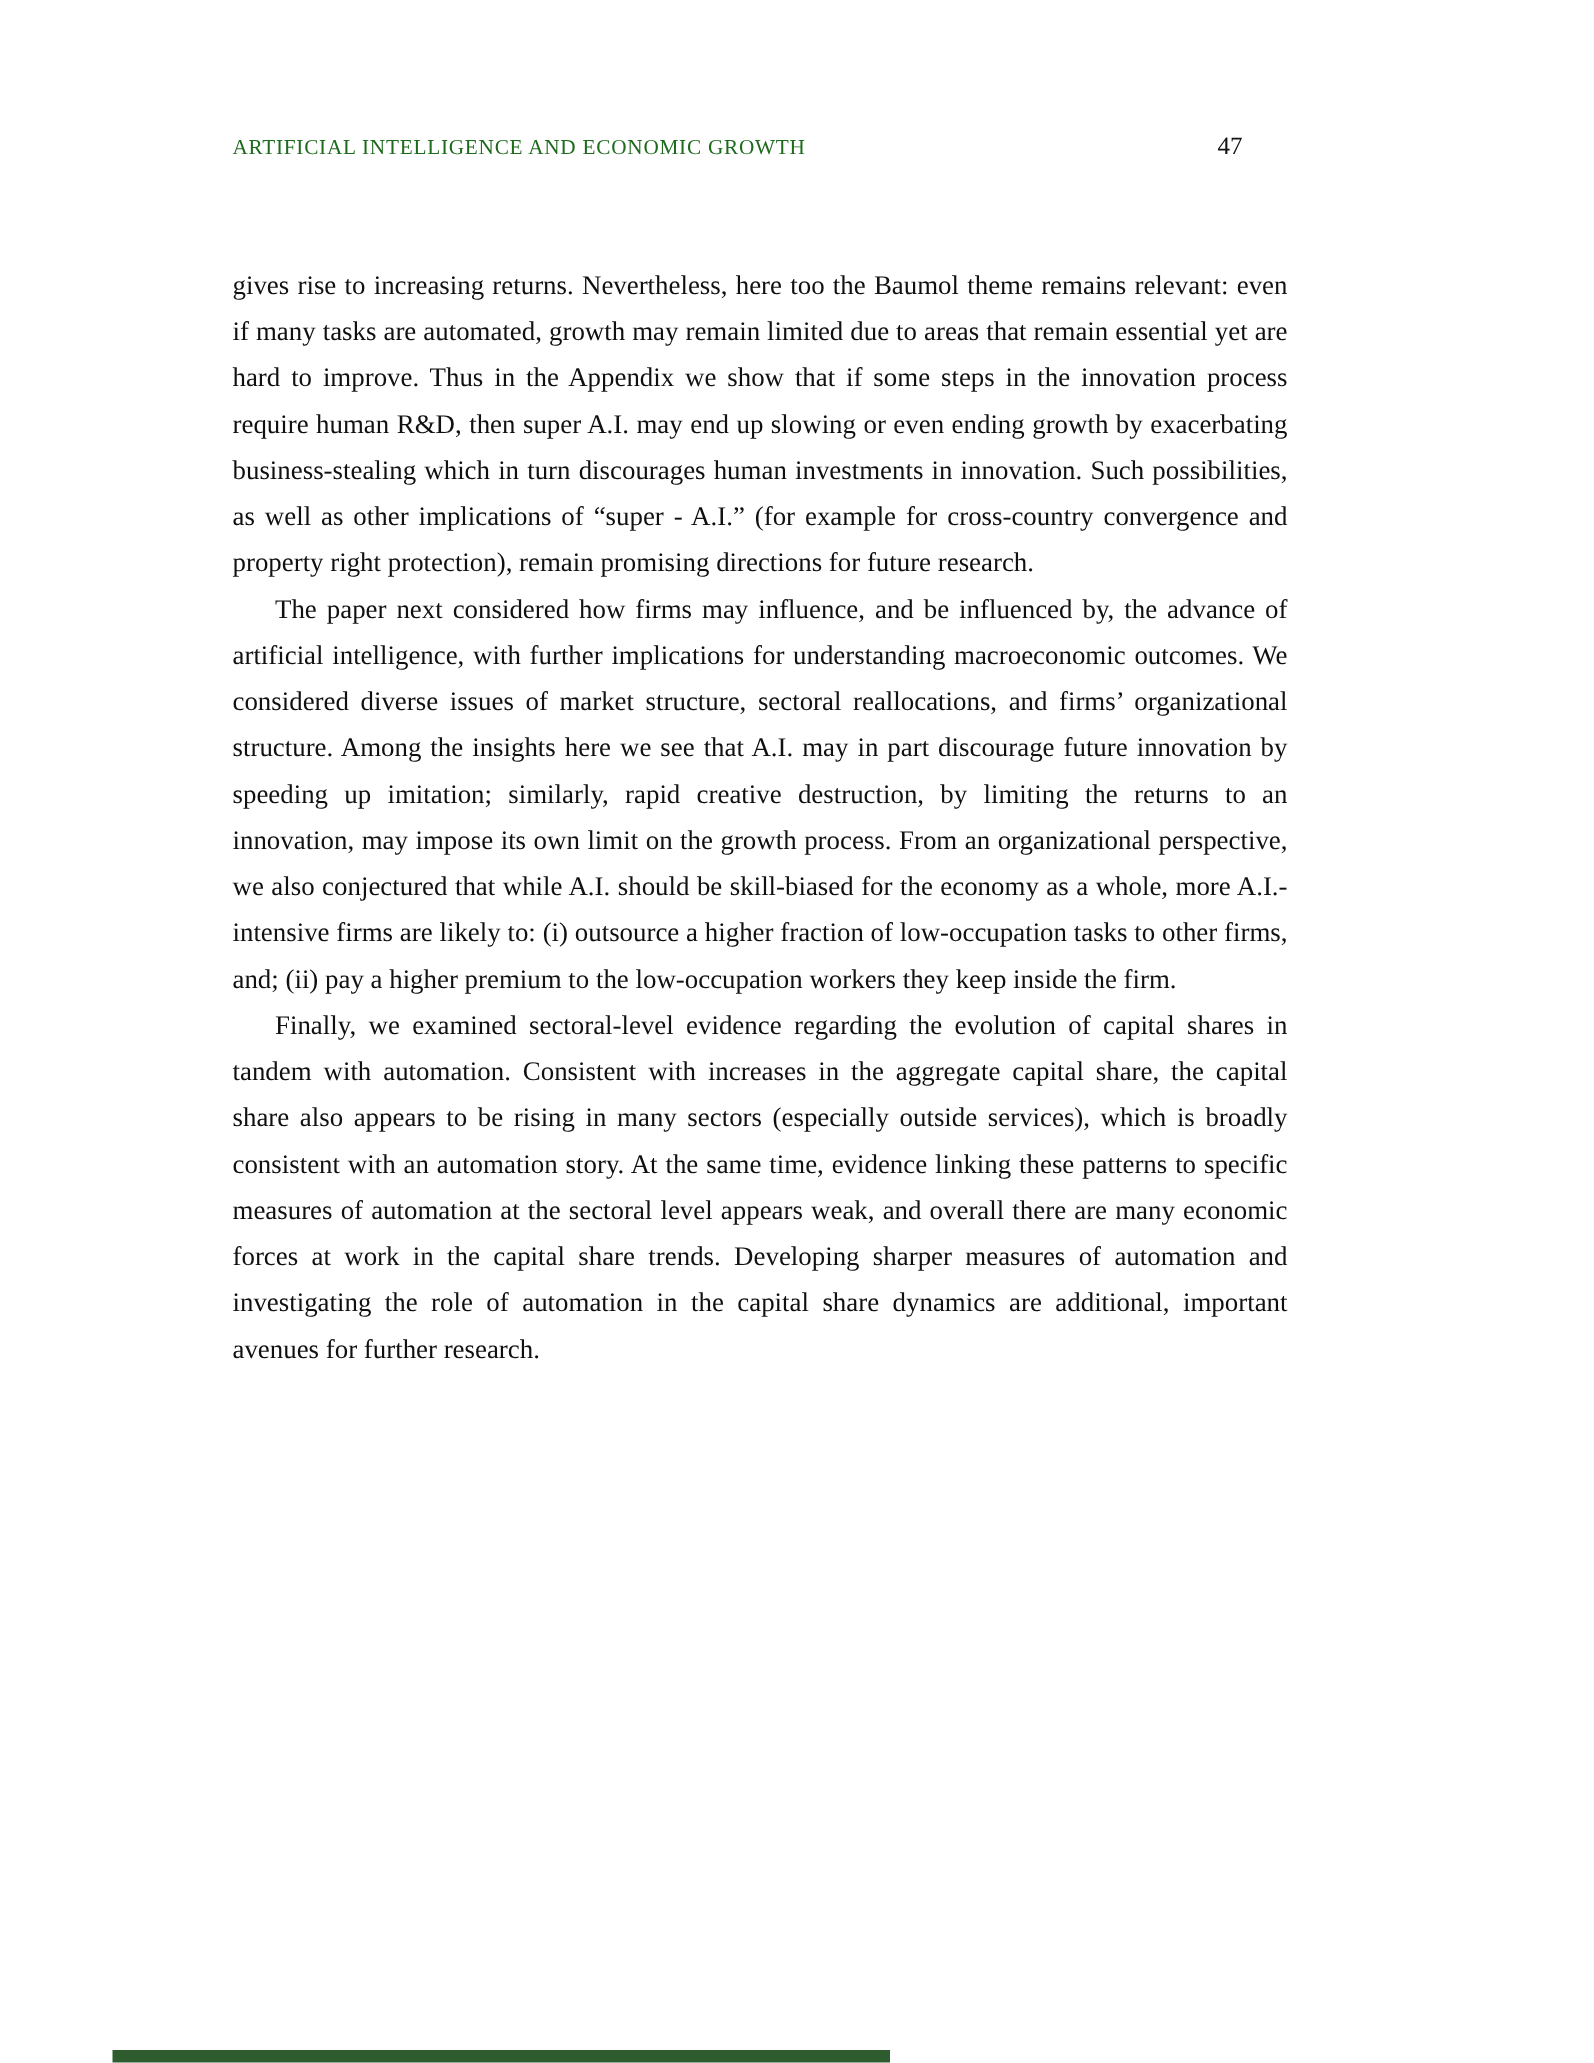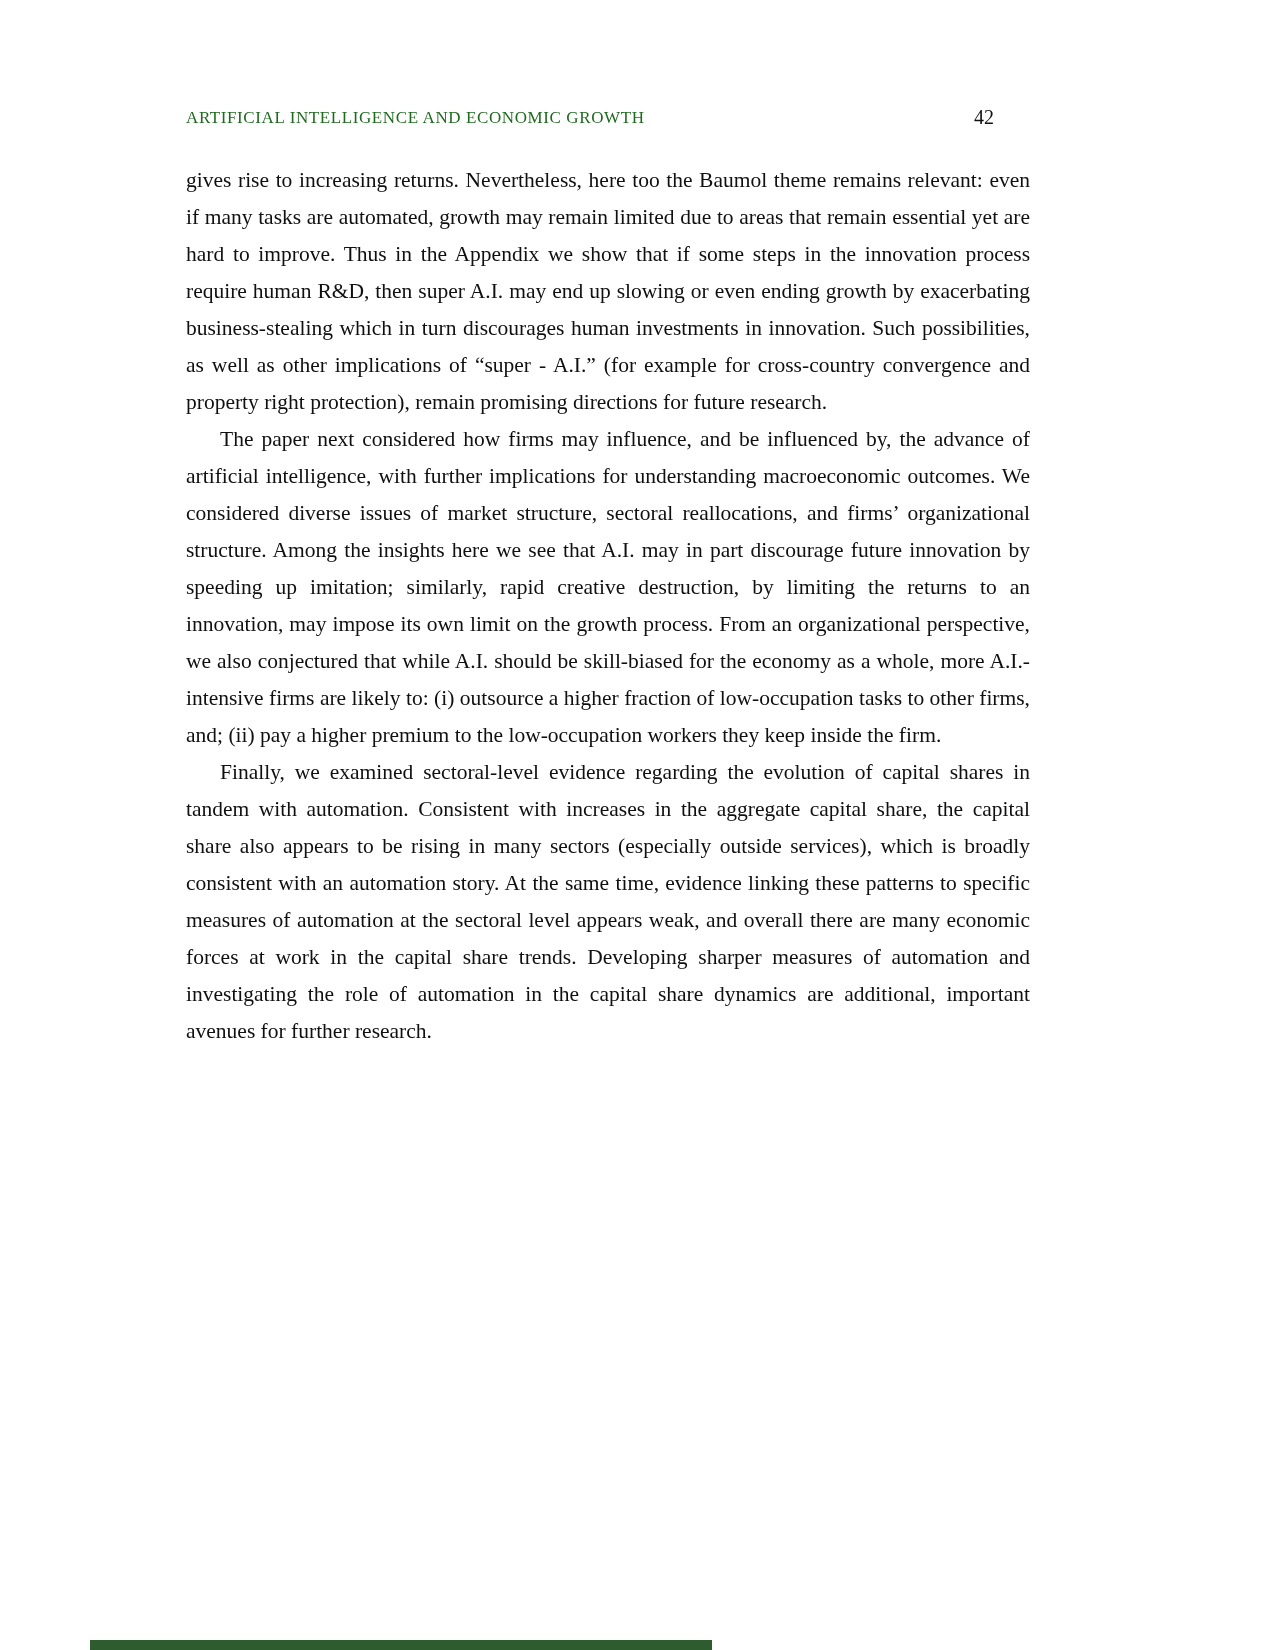--- a/index.html
+++ b/index.html
@@ -35,21 +35,21 @@
     font-variant: normal;
   }
   .page-number {
     position: absolute;
     right: 36px;
     top: -2px;
     color: #111111;
     font-size: 20px;
   }
   .body-text {
-    margin-top: 28px;
+    margin-top: 76px;
     font-size: 21.5px;
     line-height: 37px;
     text-align: justify;
     hyphens: auto;
   }
   .body-text p {
     margin: 0;
     padding: 0;
   }
   .body-text p.indent {
@@ -65,21 +65,21 @@
     background: #2e5c2e;
   }
 </style>
 </head>
 <body>
 
 <div class="page">
 
   <div class="header">
     <span class="running-title">ARTIFICIAL INTELLIGENCE AND ECONOMIC GROWTH</span>
-    <span class="page-number">42</span>
+    <span class="page-number">47</span>
   </div>
 
   <div class="body-text">
     <p>gives rise to increasing returns.  Nevertheless, here too the Baumol theme remains relevant: even if many tasks are automated, growth may remain limited due to areas that remain essential yet are hard to improve.  Thus in the Appendix we show that if some steps in the innovation process require human R&amp;D, then super A.I. may end up slowing or even ending growth by exacerbating business-stealing which in turn discourages human investments in innovation. Such possibilities, as well as other implications of “super - A.I.” (for example for cross-country convergence and property right protection), remain promising directions for future research.</p>
     <p class="indent">The paper next considered how firms may influence, and be influenced by, the advance of artificial intelligence, with further implications for understanding macroeconomic outcomes. We considered diverse issues of market structure, sectoral reallocations, and firms’ organizational structure. Among the insights here we see that A.I. may in part discourage future innovation by speeding up imitation; similarly, rapid creative destruction, by limiting the returns to an innovation, may impose its own limit on the growth process. From an organizational perspective, we also conjectured that while A.I. should be skill-biased for the economy as a whole, more A.I.-intensive firms are likely to: (i) outsource a higher fraction of low-occupation tasks to other firms, and; (ii) pay a higher premium to the low-occupation workers they keep inside the firm.</p>
     <p class="indent">Finally, we examined sectoral-level evidence regarding the evolution of capital shares in tandem with automation.  Consistent with increases in the aggregate capital share, the capital share also appears to be rising in many sectors (especially outside services), which is broadly consistent with an automation story.  At the same time, evidence linking these patterns to specific measures of automation at the sectoral level appears weak, and overall there are many economic forces at work in the capital share trends. Developing sharper measures of automation and investigating the role of automation in the capital share dynamics are additional, important avenues for further research.</p>
   </div>
 
 </div>
 

